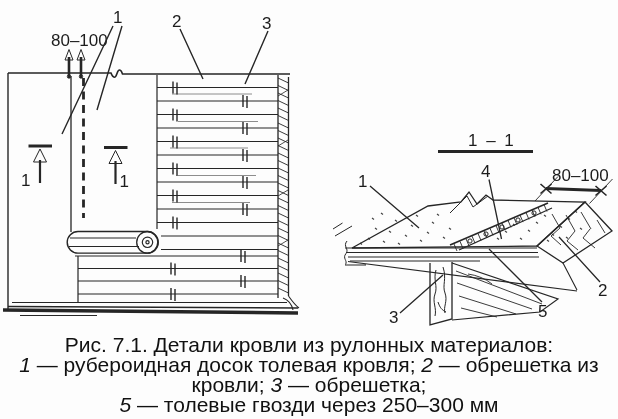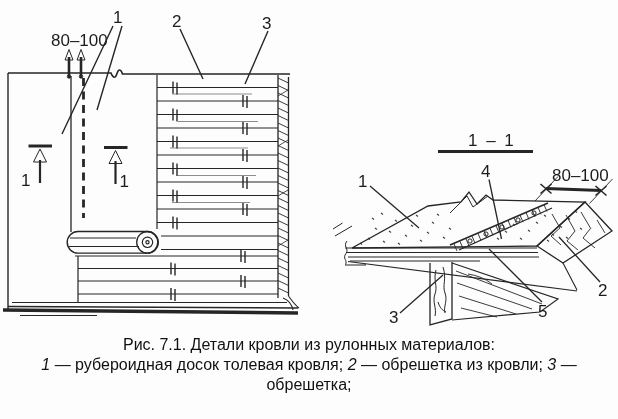--- a/index.html
+++ b/index.html
@@ -4,21 +4,21 @@
 <style>
   html,body{margin:0;padding:0;background:#ffffff;}
   .stage{position:relative;width:618px;height:419px;background:#fdfdfd;overflow:hidden;
          font-family:"Liberation Sans","DejaVu Sans",sans-serif;}
   svg{position:absolute;left:0;top:0;}
   svg path, svg line, svg circle{fill:none;stroke:#262626;}
   svg text{fill:#1c1c1c;font-family:"Liberation Sans","DejaVu Sans",sans-serif;}
   .lbl{font-size:17px;}
   .ttl{font-size:17px;letter-spacing:2px;}
   .caption{position:absolute;left:0;right:0;top:335px;text-align:center;
-           font-size:16px;line-height:20px;color:#111;}
+           font-size:21px;line-height:20px;color:#111;}
   .caption i{font-style:italic;}
 </style>
 </head>
 <body>
 
 <div class="stage">
 <svg width="618" height="334" viewBox="0 0 618 334">
 
   <g>
 
@@ -147,14 +147,17 @@
   </g>
 </svg>
 
 <div class="caption">
   <div>
     <span>Рис. 7.1. Детали кровли из рулонных материалов:</span>
   </div>
   <div>
     <i>1</i><span> — рубероидная досок толевая кровля; </span><i>2</i><span> — обрешетка из кровли; </span><i>3</i><span> — обрешетка;</span>
   </div>
+  <div>
+    <i>5</i><span> — толевые гвозди через 250–300 мм</span>
+  </div>
 </div>
 </div>
 
 </body></html>

